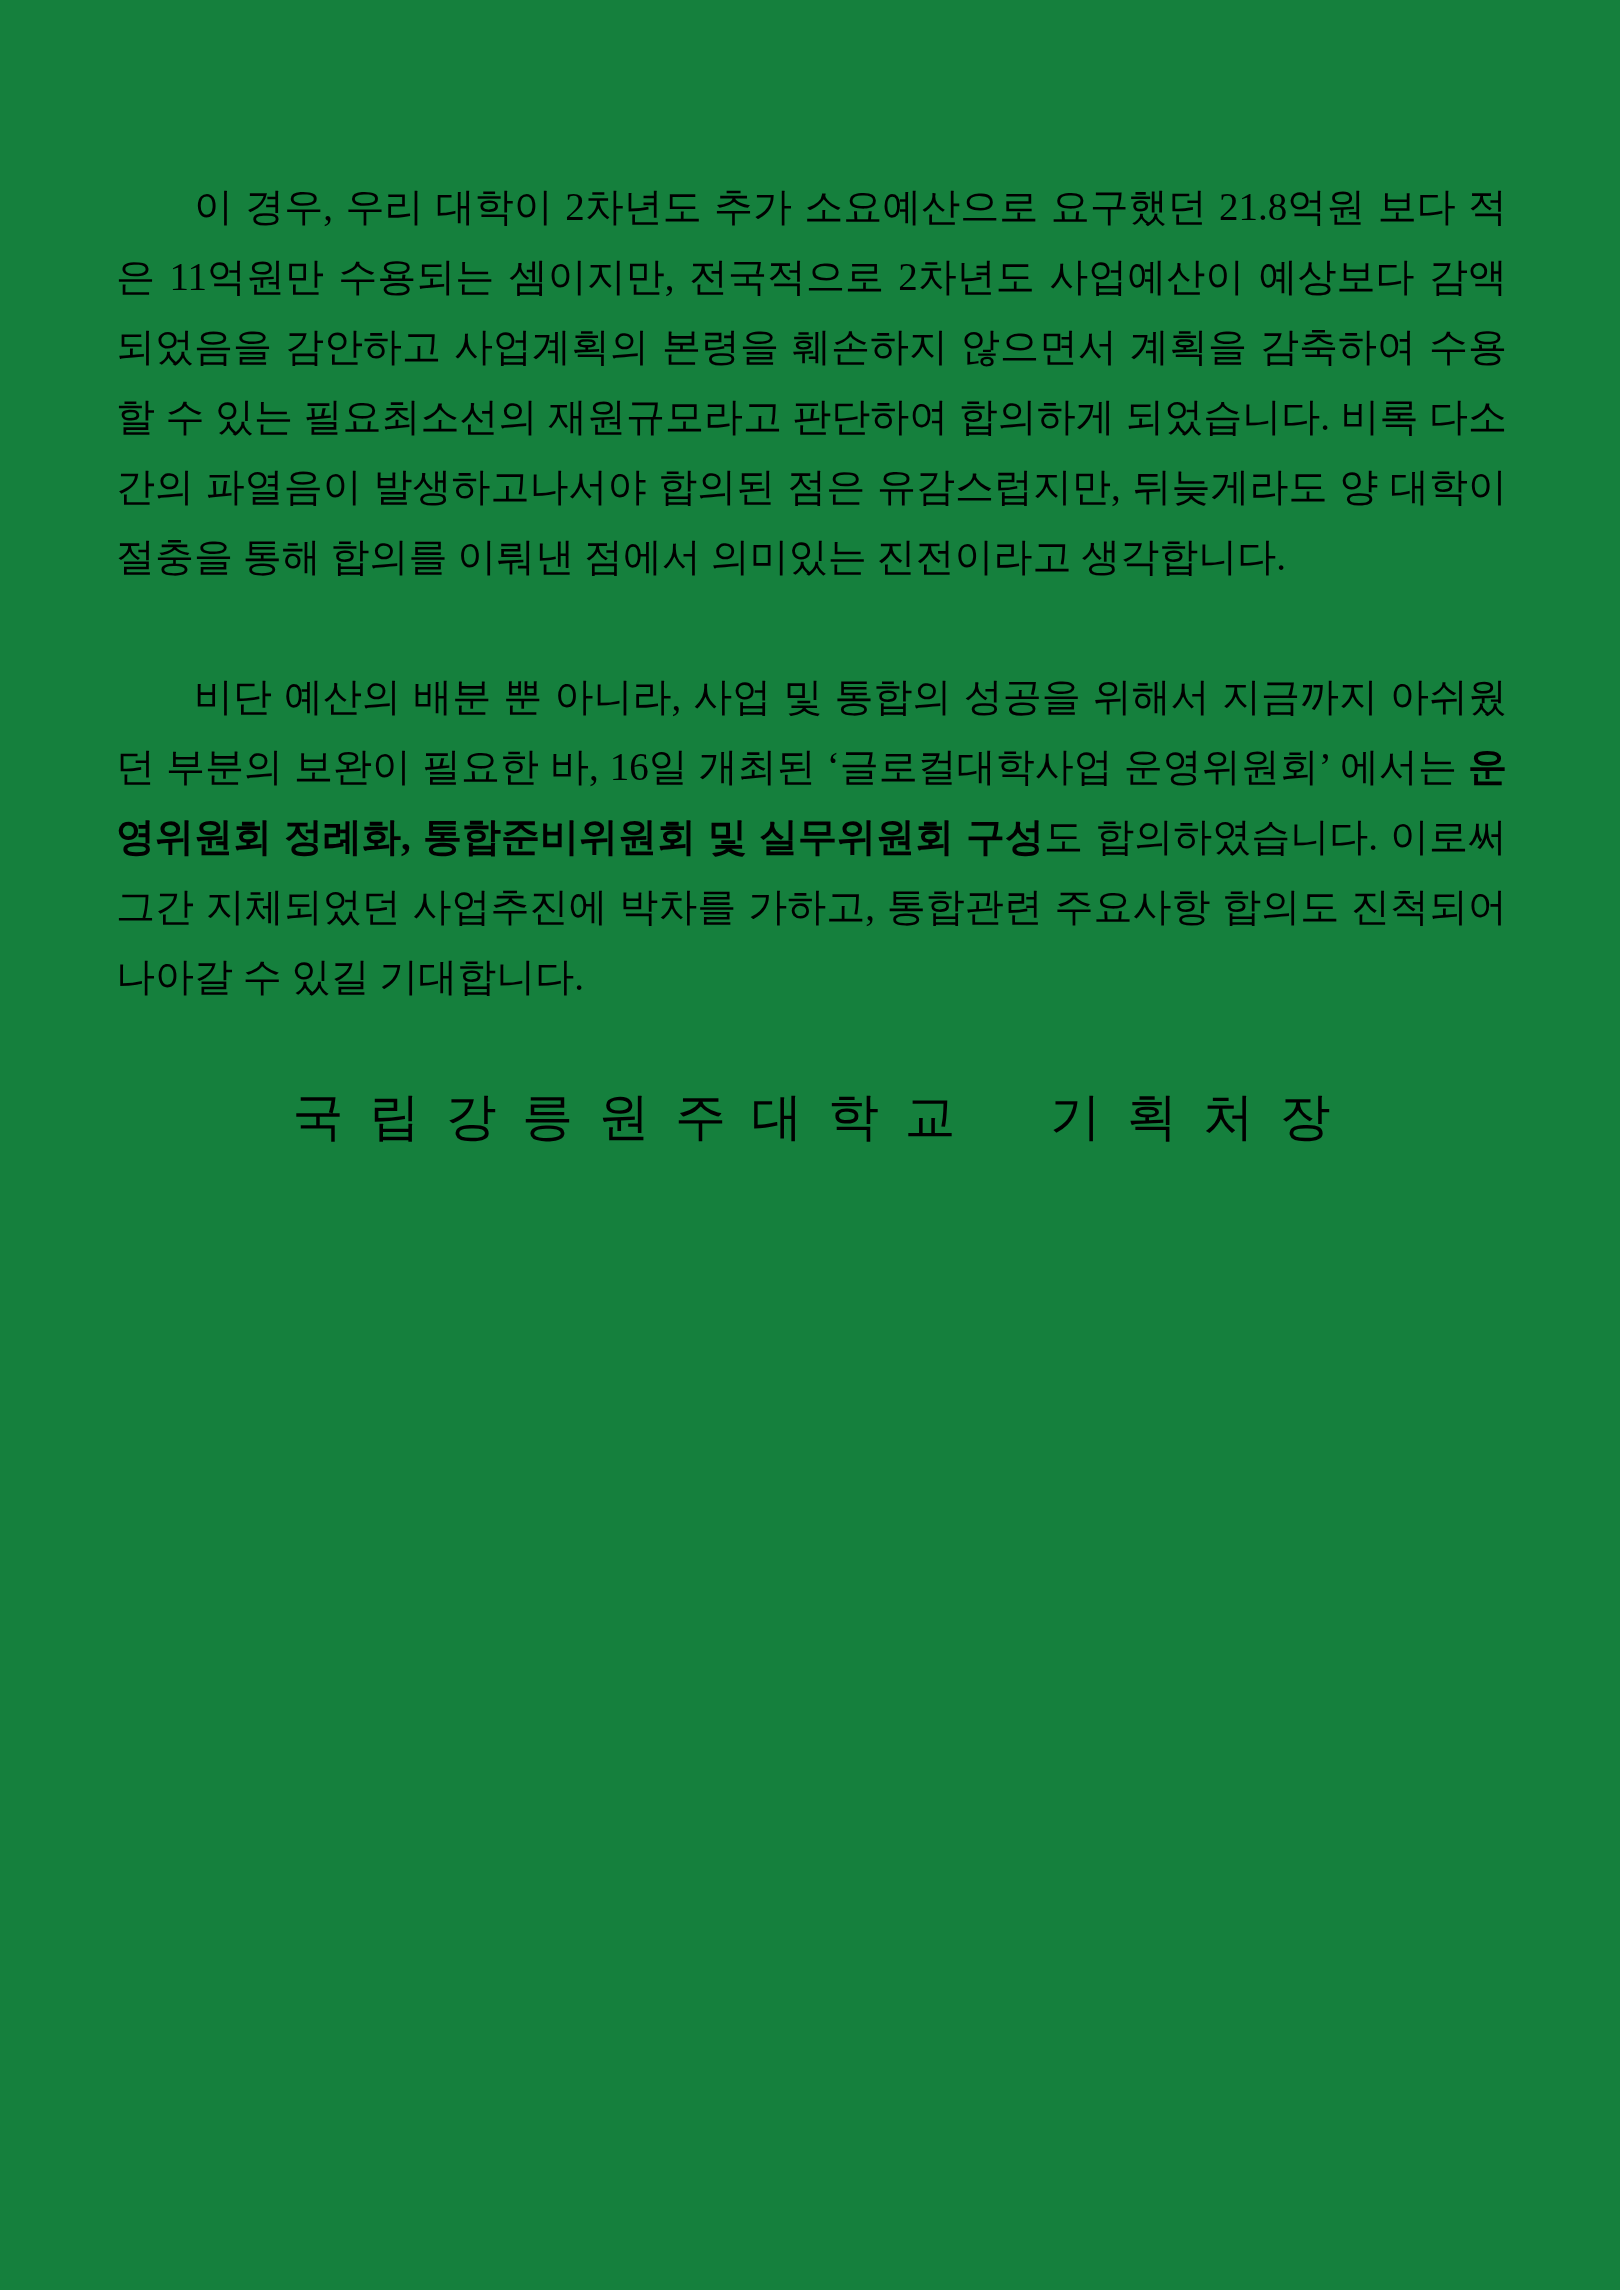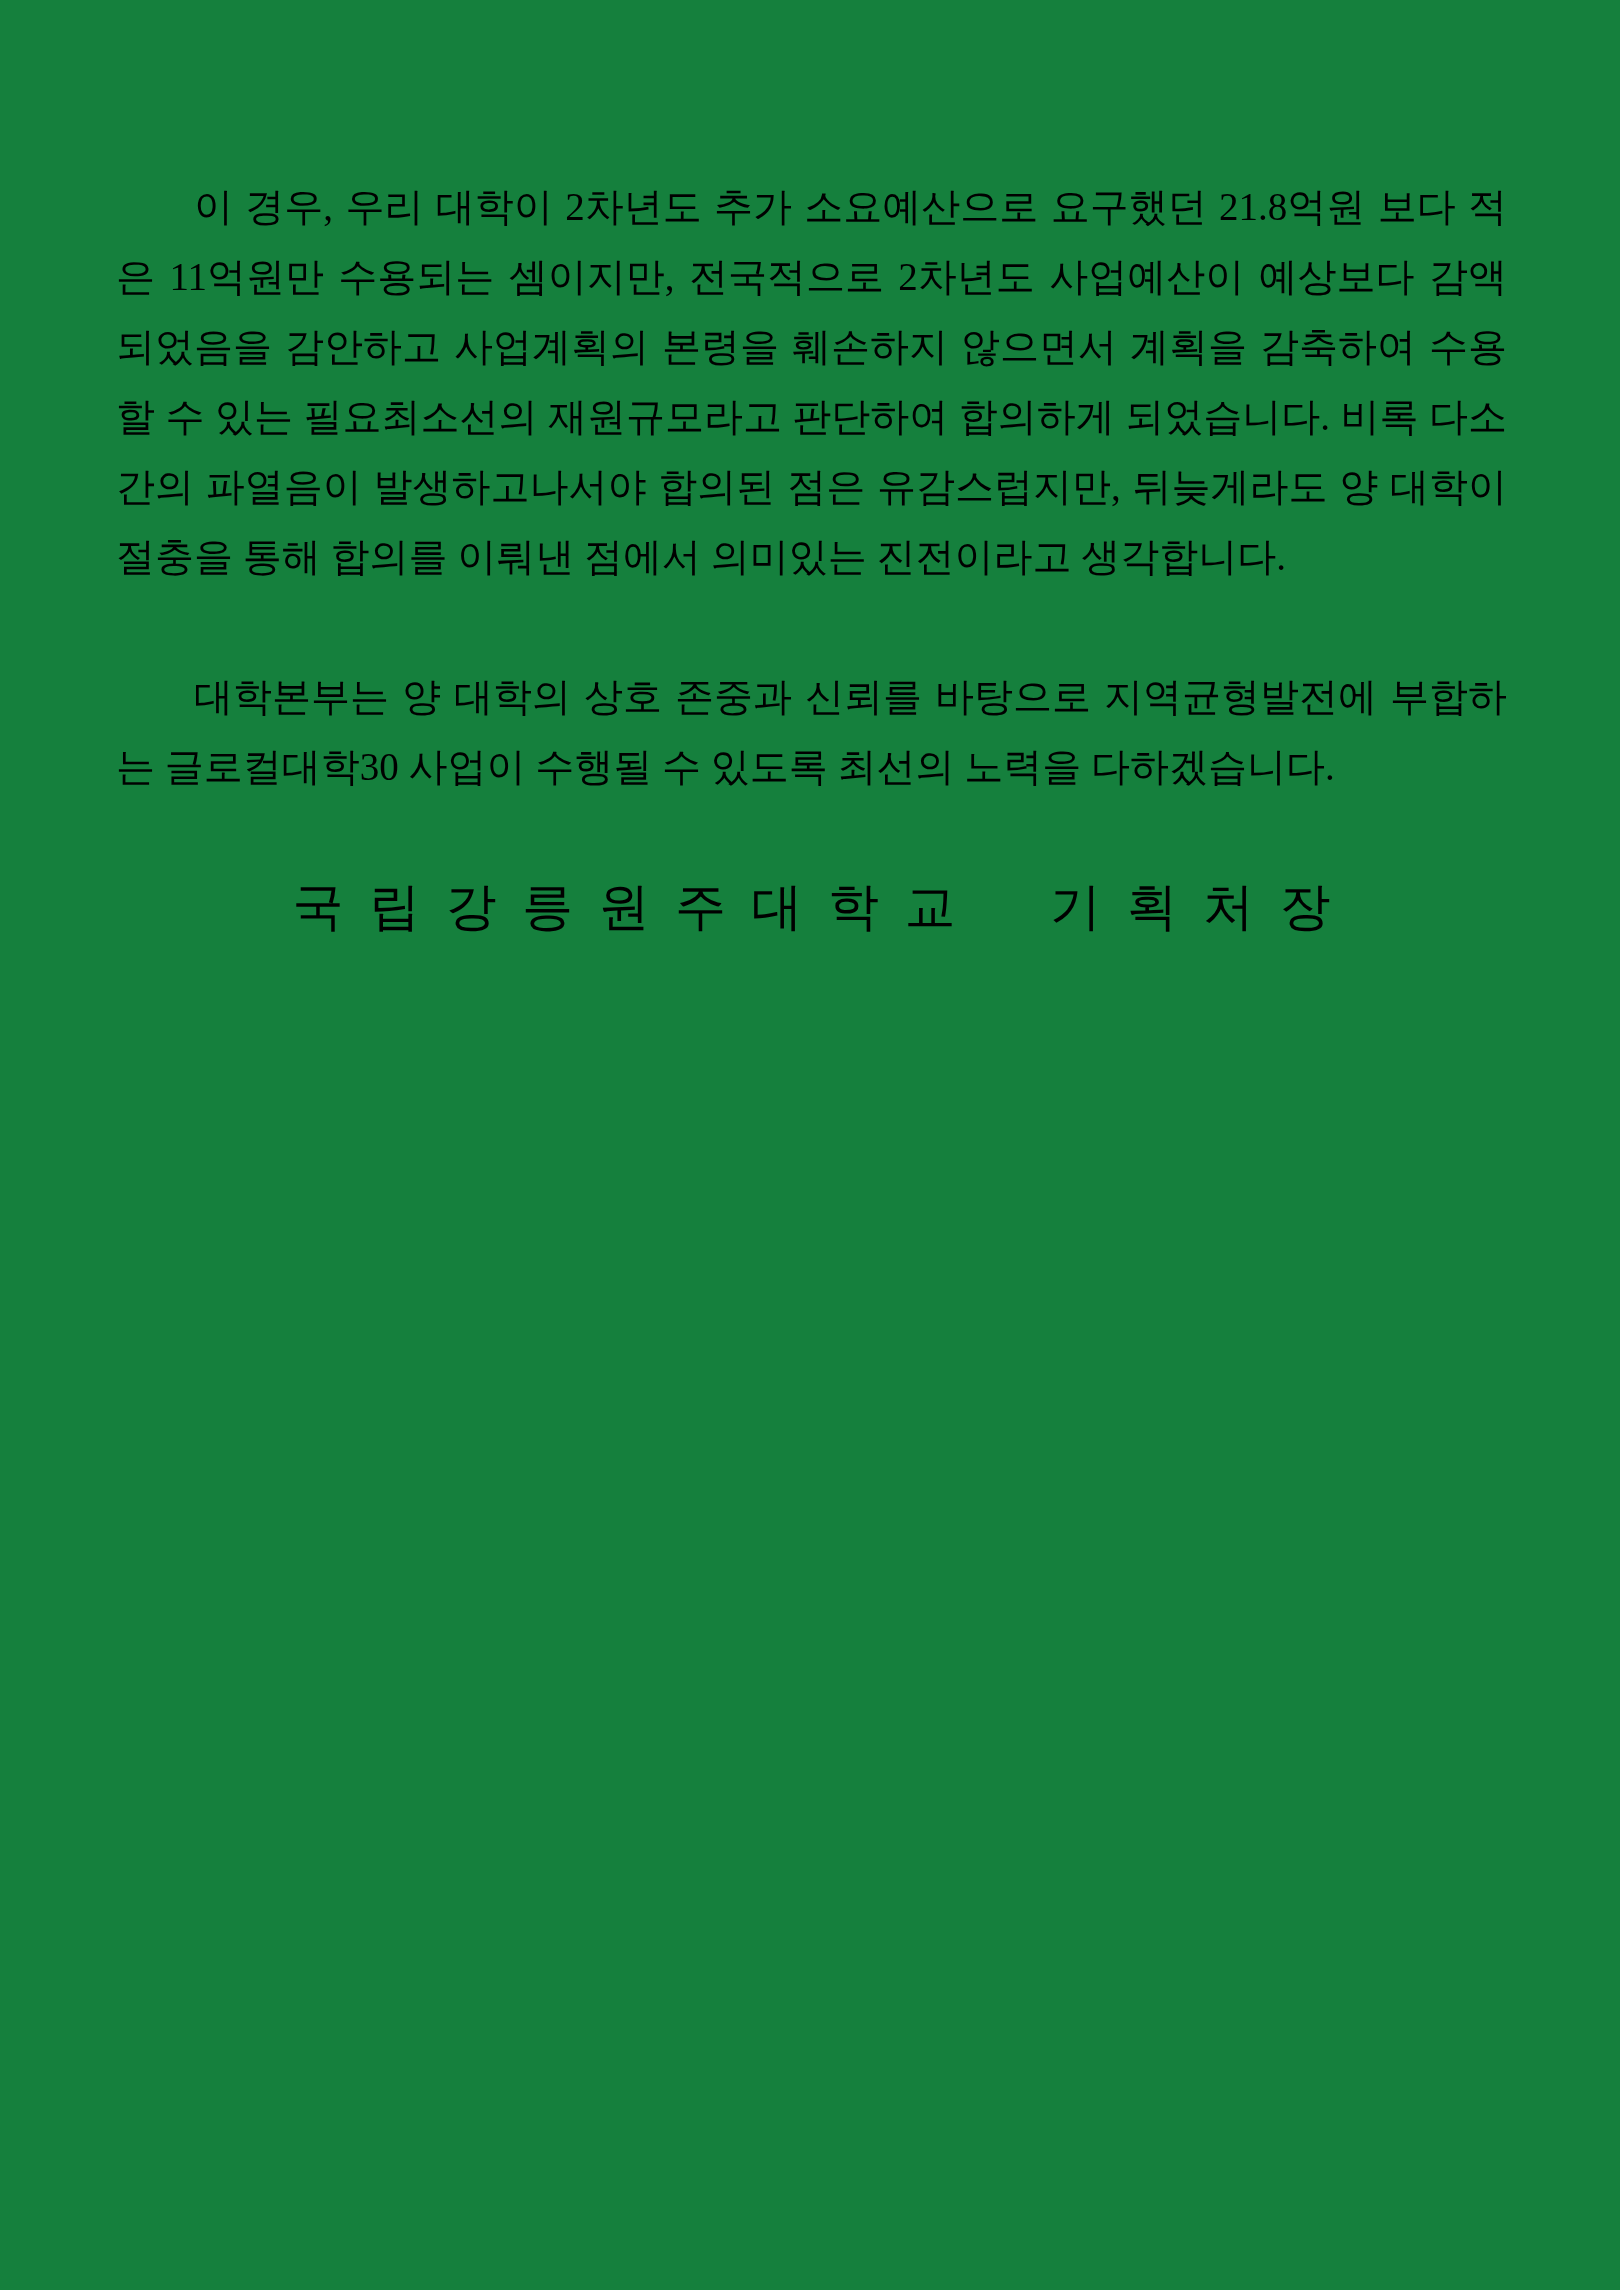--- a/index.html
+++ b/index.html
@@ -54,20 +54,20 @@
     text-indent: 0.5em; 
   }
 </style>
 </head>
 <body>
 
 <div class="page">
 
   <p class="body-para"><span>이 경우, 우리 대학이 2차년도 추가 소요예산으로 요구했던 21.8억원 보다 적은 11억원만 수용되는 셈이지만, 전국적으로 2차년도 사업예산이 예상보다 감액되었음을 감안하고 사업계획의 본령을 훼손하지 않으면서 계획을 감축하여 수용할 수 있는 필요최소선의 재원규모라고 판단하여 합의하게 되었습니다. 비록 다소간의 파열음이 발생하고나서야 합의된 점은 유감스럽지만, 뒤늦게라도 양 대학이 절충을 통해 합의를 이뤄낸 점에서 의미있는 진전이라고 생각합니다.</span></p>
 
+  <p class="body-para"><span>비단 예산의 배분 뿐 아니라, 사업 및 통합의 성공을 위해서 지금까지 아쉬웠던 부분의 보완이 필요한 바, 16일 개최된 ‘글로컬대학사업 운영위원회’ 에서는 </span><strong class="bold-run">운영위원회 정례화, 통합준비위원회 및 실무위원회 구성</strong><span>도 합의하였습니다. 이로써 그간 지체되었던 사업추진에 박차를 가하고, 통합관련 주요사항 합의도 진척되어 나아갈 수 있길 기대합니다.</span></p>
 
-  <p class="body-para"><span>대학본부는 양 대학의 상호 존중과 신뢰를 바탕으로 지역균형발전에 부합하는 글로컬대학30 사업이 수행될 수 있도록 최선의 노력을 다하겠습니다.</span></p>
 
 
   <p class="signature-line">국립강릉원주대학교 기획처장</p>
 
 </div>
 
 
 </body></html>

